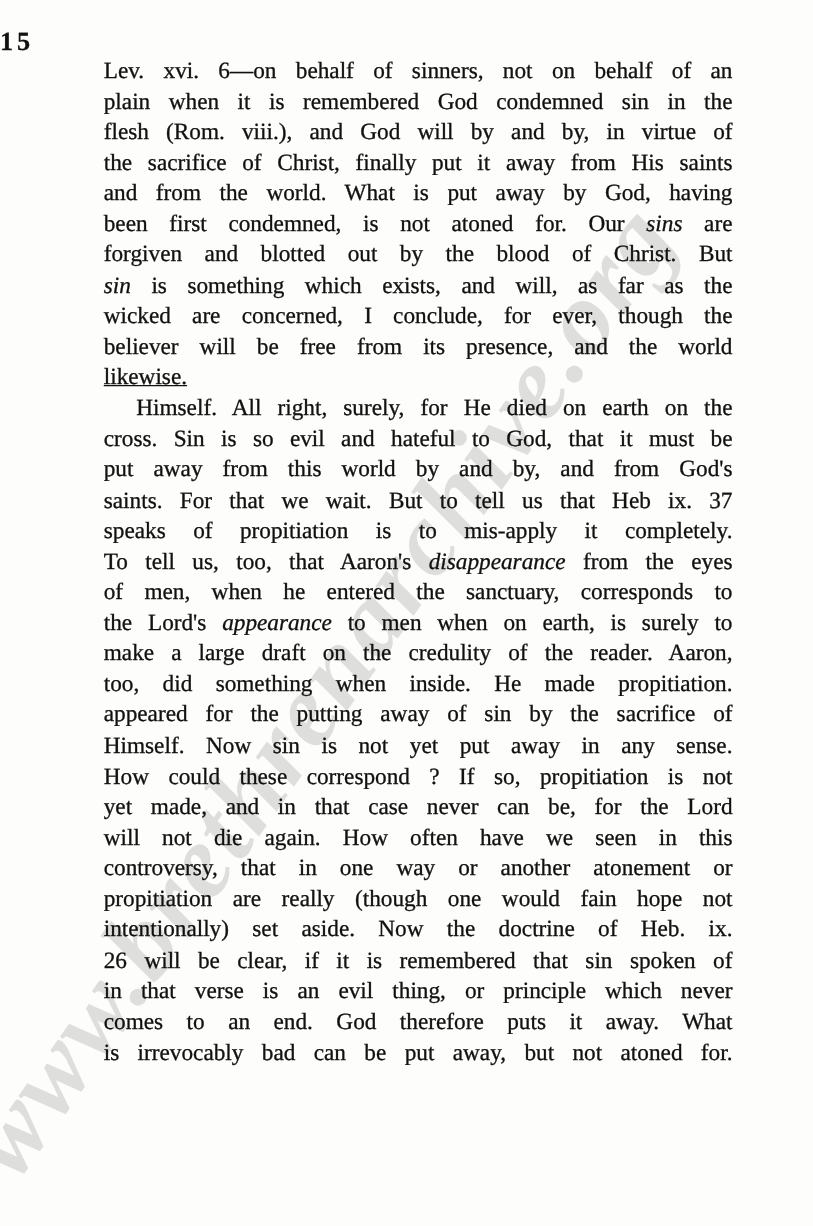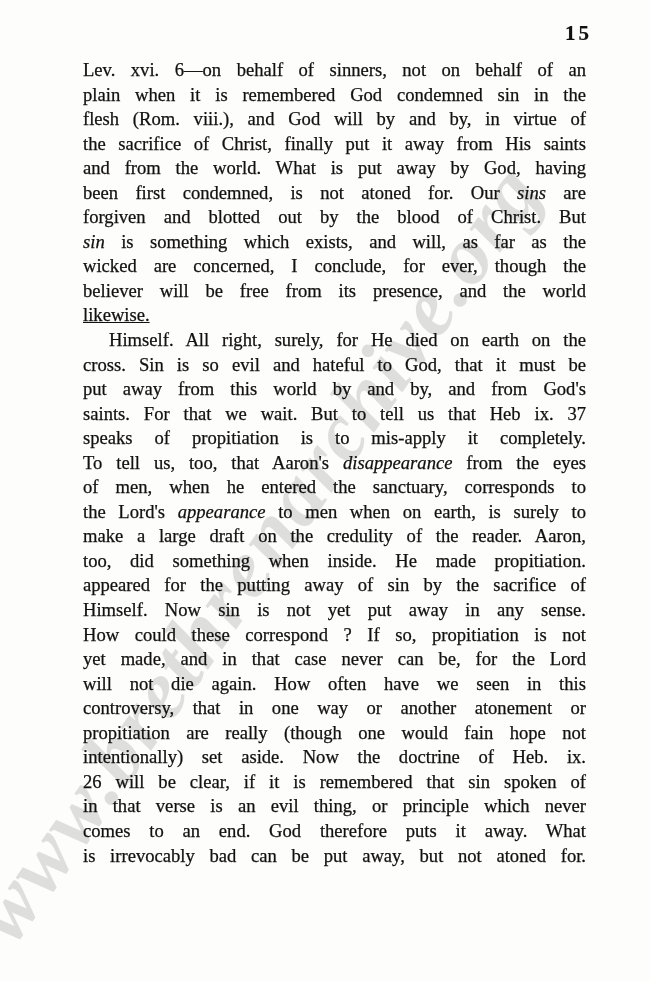--- a/index.html
+++ b/index.html
@@ -17,21 +17,21 @@
     background: #fdfdfc;
     overflow: hidden;
     font-family: "Liberation Serif", "DejaVu Serif", serif;
     color: #121110;
   }
   .page-number {
     position: absolute;
     top: 21px;
     left: 0;
     right: 58px;
-    text-align: right;
+    text-align: left;
     font-size: 21px;
     font-weight: bold;
     letter-spacing: 3px;
     -webkit-text-stroke: 0.2px #121110;
     z-index: 3;
   }
   .watermark {
     position: absolute;
     left: 30px;
     top: 862px;
@@ -43,21 +43,21 @@
     letter-spacing: 2px;
     white-space: nowrap;
     color: #1a1a1a;
     opacity: 0.13;
     z-index: 1;
     pointer-events: none;
   }
   .text-block {
     position: absolute;
     left: 83px;
-    top: 58px;
+    top: 45px;
     width: 503px;
     font-size: 18.6px;
     z-index: 2;
     -webkit-text-stroke: 0.25px #121110;
   }
   .line {
     height: 24.55px;
     line-height: 24.55px;
     text-align: justify;
     text-align-last: justify;

